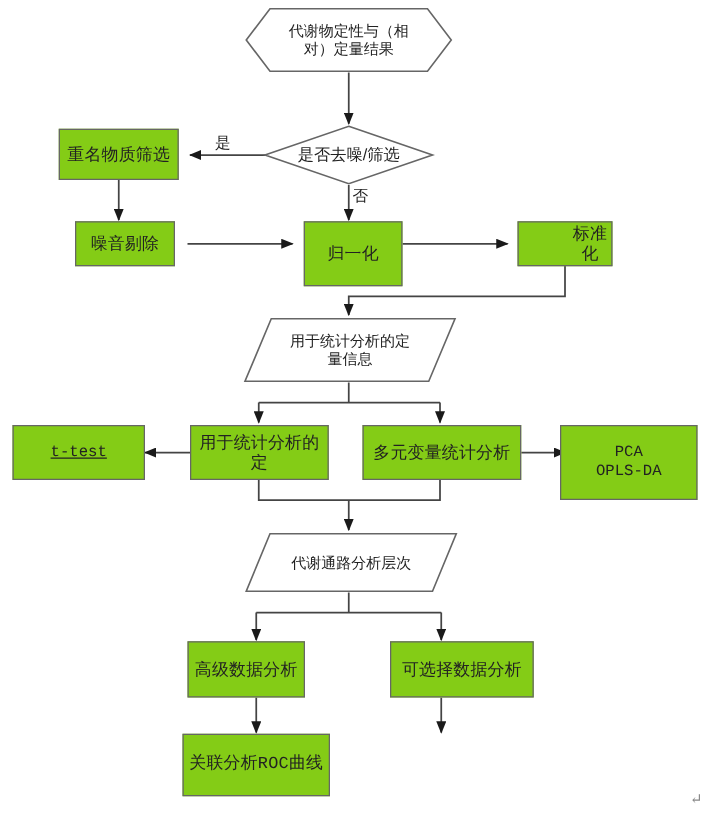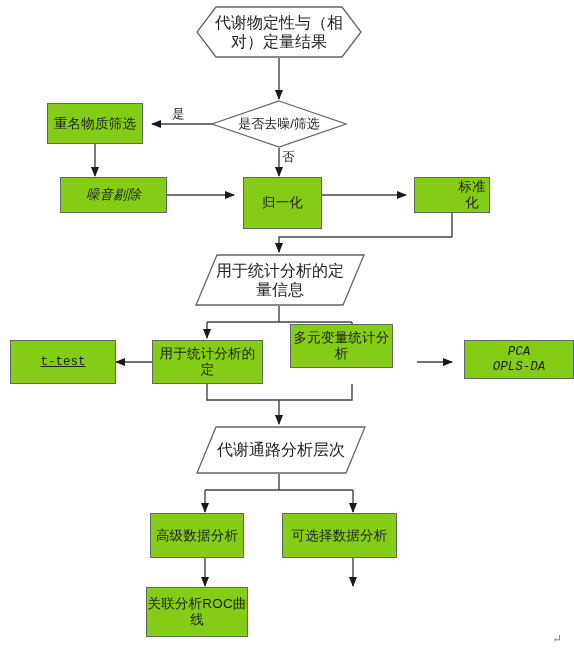--- a/index.html
+++ b/index.html
@@ -57,21 +57,21 @@
   .shape-label {
     position: absolute;
     left: 0;
     top: 0;
     width: 100%;
     height: 100%;
     display: flex;
     align-items: center;
     justify-content: center;
     text-align: center;
-    font-size: 16px;
+    font-size: 12px;
     color: #222222;
     line-height: 1.2;
     box-sizing: border-box;
     padding: 12px 14px;
   }
   .shape-label.diamond-label {
     font-size: 13px;
     padding: 0 6px;
   }
   .edge-label {
@@ -150,52 +150,52 @@
       <polygon points="68,1 135,24 68,47 1,24" fill="#ffffff" stroke="#666666" stroke-width="1.3"></polygon>
     </svg>
     <div class="shape-label diamond-label">是否去噪/筛选</div>
   </div>
 
   <div class="edge-label" style="left:172px; top:106px;">是</div>
   <div class="edge-label" style="left:282px; top:149px;">否</div>
 
   <div class="node rect" style="left:47px; top:103px; width:96px; height:41px;">重名物质筛选</div>
 
-  <div class="node rect" style="left:60px; top:177px; width:107px; height:36px;font-style:italic;">噪音剔除</div>
+  <div class="node rect" style="left:60px; top:177px; width:80px; height:36px;">噪音剔除</div>
 
   <div class="node rect" style="left:243px; top:177px; width:79px; height:52px;">归一化</div>
 
   <div class="node rect" style="left:414px; top:177px; width:76px; height:36px;padding-left:40px;">标准化</div>
 
   <div class="shape-host" style="left:195px; top:254px; width:170px; height:52px;">
     <svg width="170" height="52" viewBox="0 0 170 52">
       <polygon points="22,1 169,1 148,51 1,51" fill="#ffffff" stroke="#666666" stroke-width="1.3"></polygon>
     </svg>
     <div class="shape-label" style="white-space:pre-line;">用于统计分析的定
 量信息</div>
   </div>
 
   <div class="node rect mono" style="left:10px; top:340px; width:106px; height:44px;text-decoration:underline;">t-test</div>
 
   <div class="node rect" style="left:152px; top:340px; width:111px; height:44px;">用于统计分析的定</div>
 
-  <div class="node rect" style="left:290px; top:324px; width:103px; height:44px;">多元变量统计分析</div>
-
-  <div class="node rect mono" style="left:464px; top:340px; width:110px; height:39px; white-space:pre-line;font-style:italic;">PCA
+  <div class="node rect" style="left:290px; top:340px; width:127px; height:44px;">多元变量统计分析</div>
+
+  <div class="node rect mono" style="left:448px; top:340px; width:110px; height:60px; white-space:pre-line;">PCA
 OPLS-DA</div>
 
   <div class="shape-host" style="left:196px; top:426px; width:170px; height:48px;">
     <svg width="170" height="48" viewBox="0 0 170 48">
       <polygon points="20,1 169,1 150,47 1,47" fill="#ffffff" stroke="#666666" stroke-width="1.3"></polygon>
     </svg>
     <div class="shape-label">代谢通路分析层次</div>
   </div>
 
   <div class="node rect" style="left:150px; top:513px; width:94px; height:45px;">高级数据分析</div>
 
-  <div class="node rect" style="left:282px; top:513px; width:115px; height:45px;">可选择数据分析</div>
-
-  <div class="node rect" style="left:146px; top:587px; width:102px; height:50px;">关联分析ROC曲线</div>
+  <div class="node rect" style="left:312px; top:513px; width:115px; height:45px;">可选择数据分析</div>
+
+  <div class="node rect" style="left:146px; top:587px; width:118px; height:50px;font-family:Liberation Mono, monospace;">关联分析ROC曲线</div>
 
 
   <div class="pilcrow" style="left:552px; top:632px;">↵</div>
 
 </div>
 
 </body></html>

